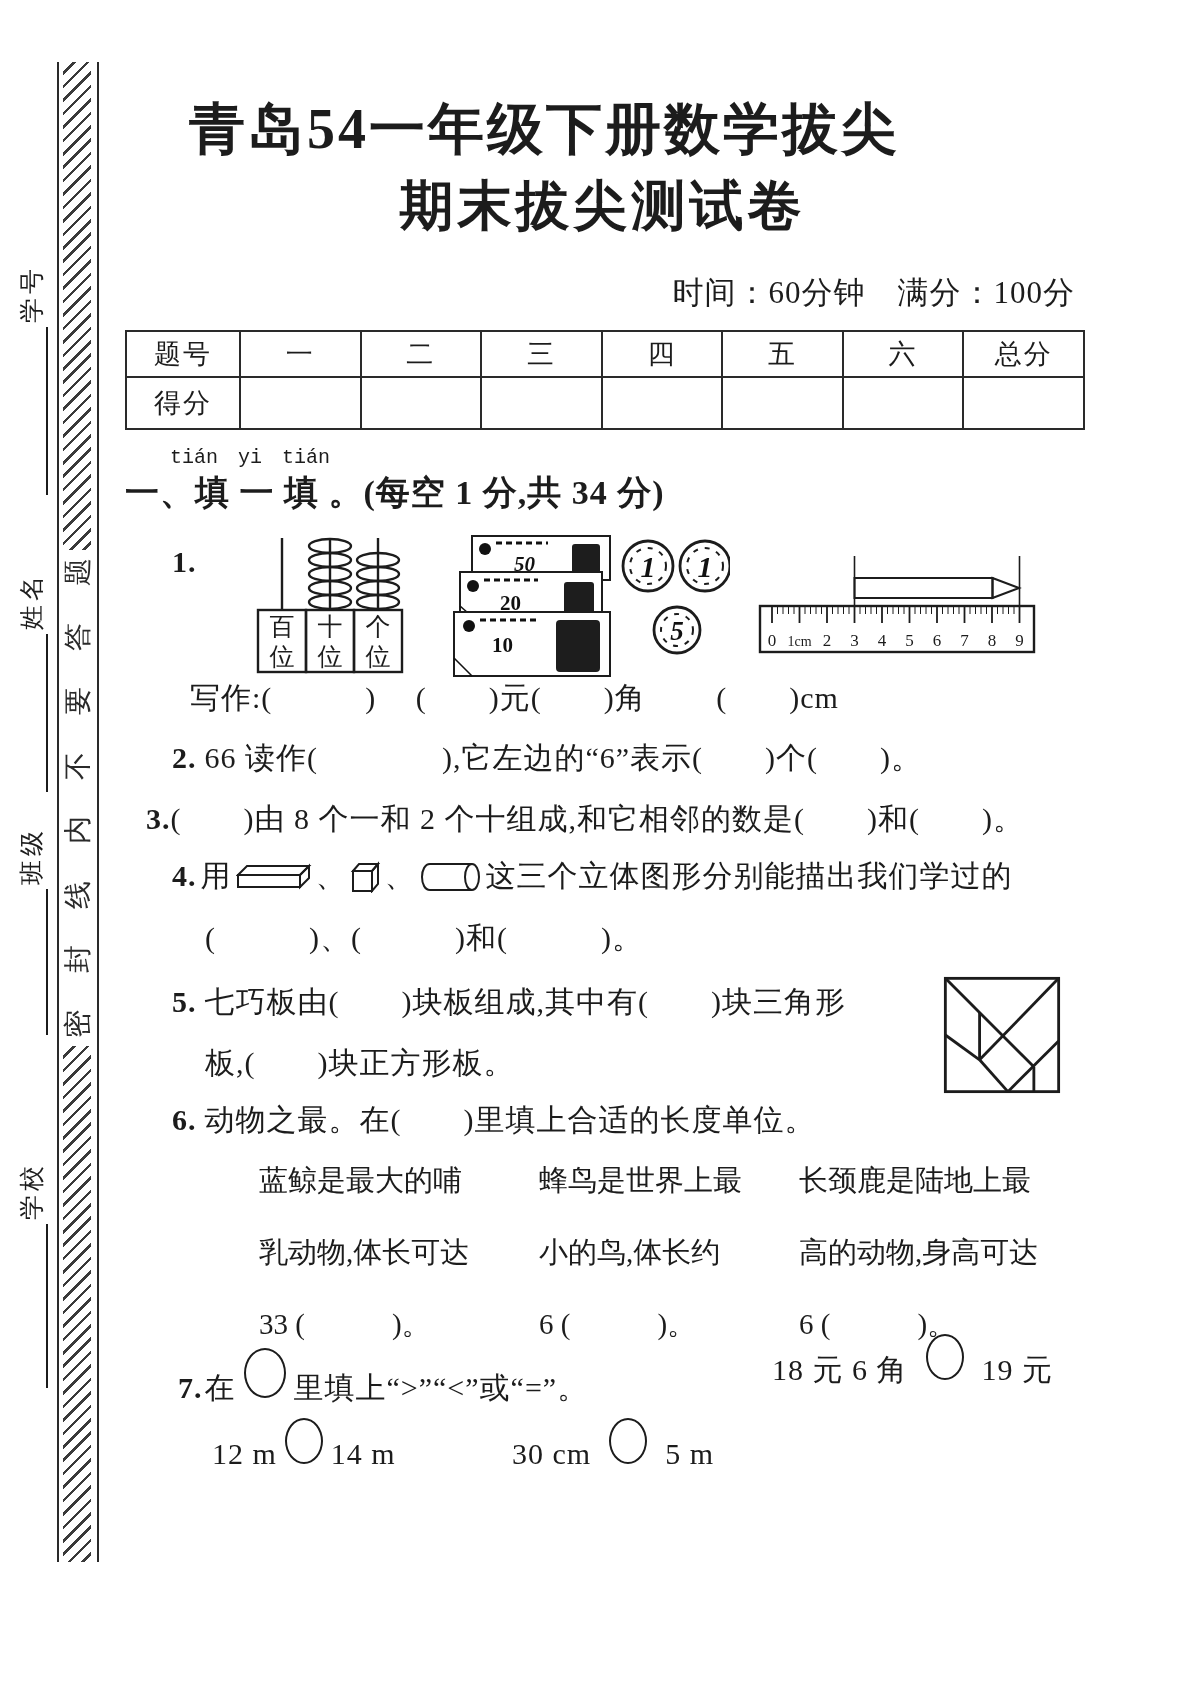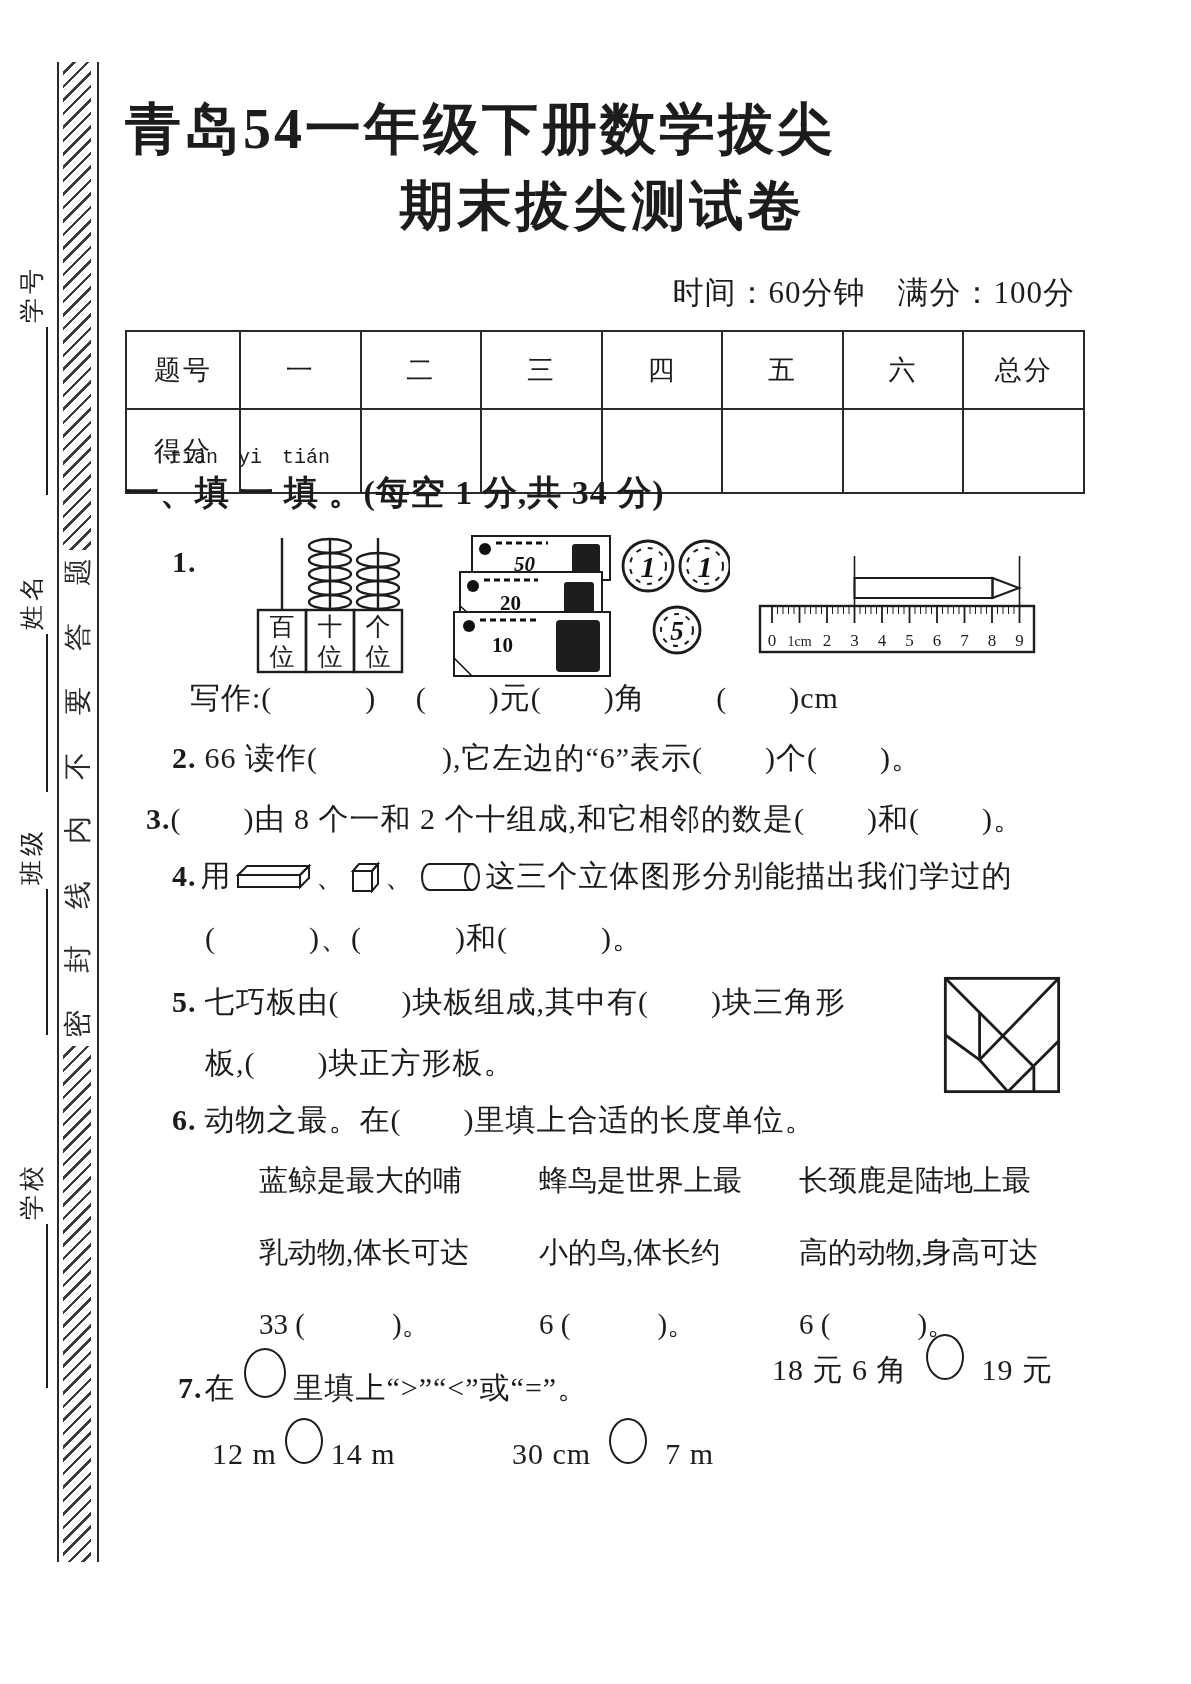--- a/index.html
+++ b/index.html
@@ -26,31 +26,31 @@
     background:repeating-linear-gradient(135deg,transparent 0 7px,#3a3a3a 7px 9.5px);
   }
   .hatch.top{height:488px;}
   .hatch.bottom{flex:1;}
   .sealchars{
     height:480px;display:flex;flex-direction:column;justify-content:space-between;
     align-items:center;padding:8px 0;font-size:28px;color:#2a2a2a;
   }
   .sealchars span{transform:rotate(-90deg);display:block;line-height:1;}
   
-  .title1{position:absolute;left:125px;top:92px;width:775px;text-align:left;
+  .title1{position:absolute;left:125px;top:92px;width:775px;text-align:right;
     font-size:56px;font-weight:bold;letter-spacing:3px;}
   .title2{position:absolute;left:380px;top:170px;width:445px;text-align:center;
     font-size:54px;font-weight:bold;letter-spacing:4px;}
   .meta{position:absolute;left:600px;top:272px;width:475px;text-align:right;
     font-size:31px;letter-spacing:1px;}
   
   .scoretable{position:absolute;left:125px;top:330px;width:960px;
     border-collapse:collapse;table-layout:fixed;}
   .scoretable td{border:2.5px solid #2a2a2a;text-align:center;font-size:27px;
-    letter-spacing:2px;padding:16px;margin-top:24px;}
+    letter-spacing:2px;padding:0;margin-top:24px;}
   .scoretable tr.hdr td{height:44px;}
   .scoretable tr.scr td{height:50px;}
   
   .pinyin{position:absolute;left:170px;top:446px;font-size:20px;
     font-family:Liberation Mono, monospace;word-spacing:8px;}
   .sec-head{position:absolute;left:125px;top:470px;font-size:34px;font-weight:bold;
     letter-spacing:1px;}
   
   .qline{position:absolute;font-size:30px;letter-spacing:1px;white-space:nowrap;
     display:flex;align-items:baseline;gap:8px;}
@@ -382,21 +382,21 @@
     <span>里填上“&gt;”“&lt;”或“=”。</span>
   </div>
   <div class="qline" style="left:212px;top:1418px;gap:2px;">
     <span>12 m</span>
     <span class="circle"></span>
     <span>14 m</span>
   </div>
   <div class="qline" style="left:512px;top:1418px;gap:12px;">
     <span>30 cm</span>
     <span class="circle"></span>
-    <span>7 m</span>
+    <span>5 m</span>
   </div>
   <div class="qline" style="left:772px;top:1334px;gap:12px;">
     <span>18 元 6 角</span>
     <span class="circle"></span>
     <span>19 元</span>
   </div>
 
 </div>
 
 </body></html>

